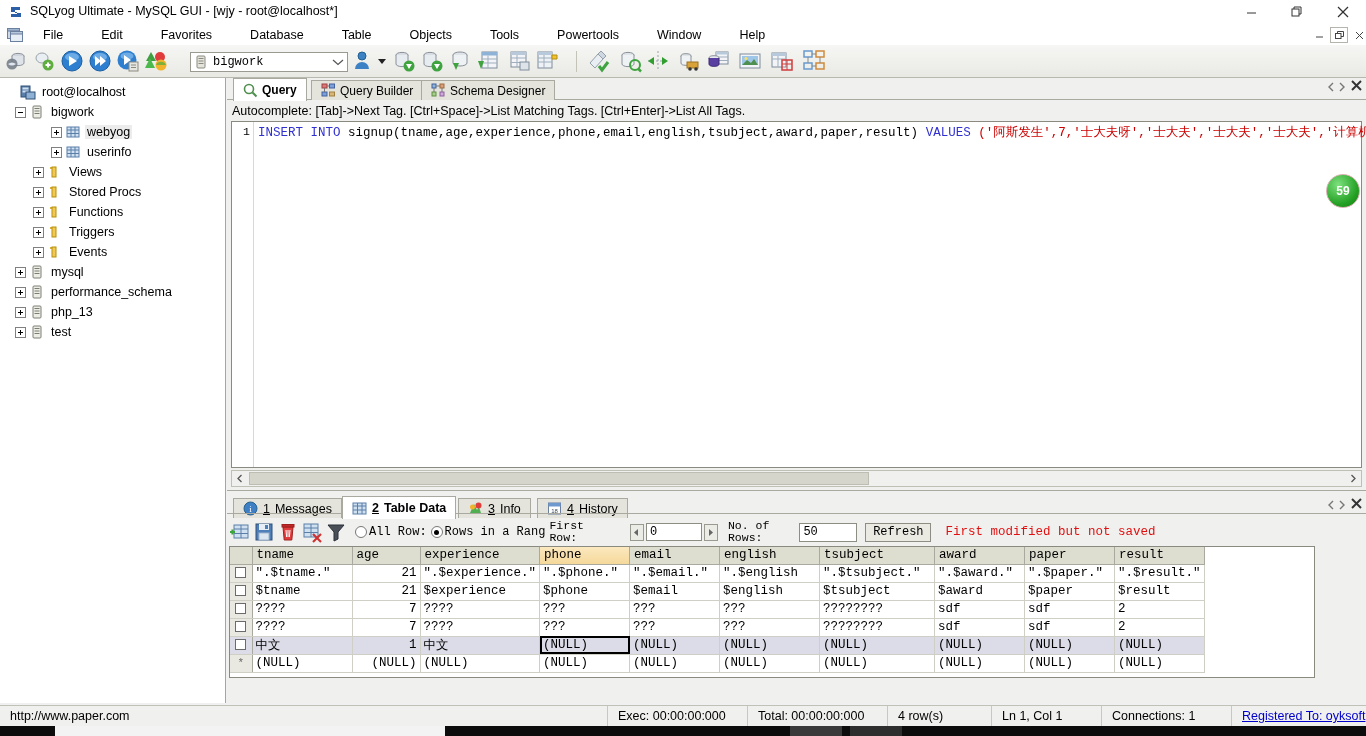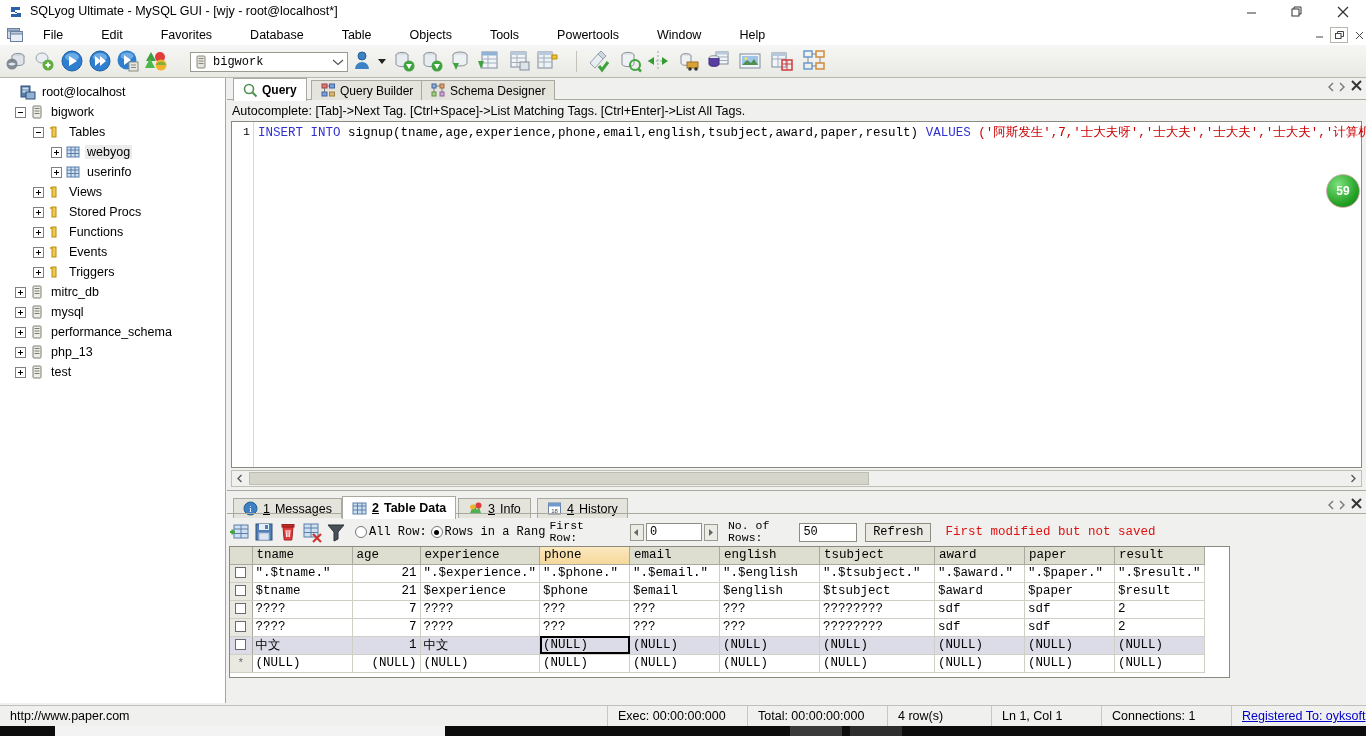--- a/index.html
+++ b/index.html
@@ -233,21 +233,21 @@
     font-family: "Liberation Mono", monospace; font-size: 12px;
     display: flex; align-items: center; justify-content: center; color: #000;
   }
   .modmsg {
     margin-left: 14px; color: #e01010;
     font-family: "Liberation Mono", monospace; font-size: 12.5px;
   }
 
   
   .datagrid {
-    position: absolute; left: 2px; top: 55px; width: 1001px; height: 132px;
+    position: absolute; left: 2px; top: 55px; width: 1086px; height: 132px;
     background: #ffffff; border: 1px solid #8a8a80; overflow: hidden;
   }
   table.dg { border-collapse: collapse; table-layout: fixed; font-family: "Liberation Mono", monospace; font-size: 12.5px; }
   table.dg th {
     height: 17px; background: #ddddd0;
     border-right: 1px solid #a9a99f; border-bottom: 1px solid #a9a99f;
     font-weight: normal; text-align: left; padding: 0 0 0 4px;
     color: #000; white-space: nowrap; overflow: hidden;
   }
   table.dg th.hl { background: linear-gradient(#fbe8bf, #f5d89a); }
@@ -607,30 +607,20 @@
           <svg width="16" height="16" viewBox="0 0 16 16">
             <rect x="4" y="2" width="8" height="12" rx="1" fill="#eceee6" stroke="#7d7d74"></rect>
             <line x1="5.5" y1="4.5" x2="10.5" y2="4.5" stroke="#7d7d74"></line>
             <line x1="5.5" y1="7" x2="10.5" y2="7" stroke="#7d7d74"></line>
             <line x1="5.5" y1="9.5" x2="10.5" y2="9.5" stroke="#7d7d74"></line>
           </svg>
         </span>
         <span class="lbl">bigwork</span>
       </div>
 
-      <div class="tnode" style="padding-left:33px">
-        <span class="exp"></span>
-        <span class="nicon">
-          <svg width="16" height="16" viewBox="0 0 16 16">
-            <path d="M3 3 h4 l1 2 h-5z" fill="#d9b13f"></path>
-            <rect x="5" y="3" width="4" height="10" fill="#f0c852" stroke="#b5900f"></rect>
-          </svg>
-        </span>
-        <span class="lbl">Tables</span>
-      </div>
 
       <div class="tnode" style="padding-left:51px">
         <span class="exp plus"></span>
         <span class="nicon">
           <svg width="16" height="16" viewBox="0 0 16 16">
             <rect x="2" y="3" width="12" height="10" fill="#cfe0f0" stroke="#5b7fa8"></rect>
             <line x1="2" y1="6" x2="14" y2="6" stroke="#5b7fa8"></line>
             <line x1="2" y1="9.5" x2="14" y2="9.5" stroke="#5b7fa8"></line>
             <line x1="6" y1="3" x2="6" y2="13" stroke="#5b7fa8"></line>
             <line x1="10" y1="3" x2="10" y2="13" stroke="#5b7fa8"></line>
@@ -687,47 +677,35 @@
       </div>
 
       <div class="tnode" style="padding-left:33px">
         <span class="exp plus"></span>
         <span class="nicon">
           <svg width="16" height="16" viewBox="0 0 16 16">
               <path d="M3 3 h4 l1 2 h-5z" fill="#d9b13f"></path>
               <rect x="5" y="3" width="4" height="10" fill="#f0c852" stroke="#b5900f"></rect>
             </svg>
         </span>
-        <span class="lbl">Events</span>
+        <span class="lbl">Triggers</span>
       </div>
 
       <div class="tnode" style="padding-left:33px">
         <span class="exp plus"></span>
         <span class="nicon">
           <svg width="16" height="16" viewBox="0 0 16 16">
               <path d="M3 3 h4 l1 2 h-5z" fill="#d9b13f"></path>
               <rect x="5" y="3" width="4" height="10" fill="#f0c852" stroke="#b5900f"></rect>
             </svg>
         </span>
-        <span class="lbl">Triggers</span>
-      </div>
-
-
-      <div class="tnode" style="padding-left:15px">
-        <span class="exp plus"></span>
-        <span class="nicon">
-          <svg width="16" height="16" viewBox="0 0 16 16">
-              <rect x="4" y="2" width="8" height="12" rx="1" fill="#eceee6" stroke="#7d7d74"></rect>
-              <line x1="5.5" y1="4.5" x2="10.5" y2="4.5" stroke="#7d7d74"></line>
-              <line x1="5.5" y1="7" x2="10.5" y2="7" stroke="#7d7d74"></line>
-              <line x1="5.5" y1="9.5" x2="10.5" y2="9.5" stroke="#7d7d74"></line>
-            </svg>
-        </span>
-        <span class="lbl">mitrc_db</span>
-      </div>
+        <span class="lbl">Events</span>
+      </div>
+
+
 
       <div class="tnode" style="padding-left:15px">
         <span class="exp plus"></span>
         <span class="nicon">
           <svg width="16" height="16" viewBox="0 0 16 16">
               <rect x="4" y="2" width="8" height="12" rx="1" fill="#eceee6" stroke="#7d7d74"></rect>
               <line x1="5.5" y1="4.5" x2="10.5" y2="4.5" stroke="#7d7d74"></line>
               <line x1="5.5" y1="7" x2="10.5" y2="7" stroke="#7d7d74"></line>
               <line x1="5.5" y1="9.5" x2="10.5" y2="9.5" stroke="#7d7d74"></line>
             </svg>

